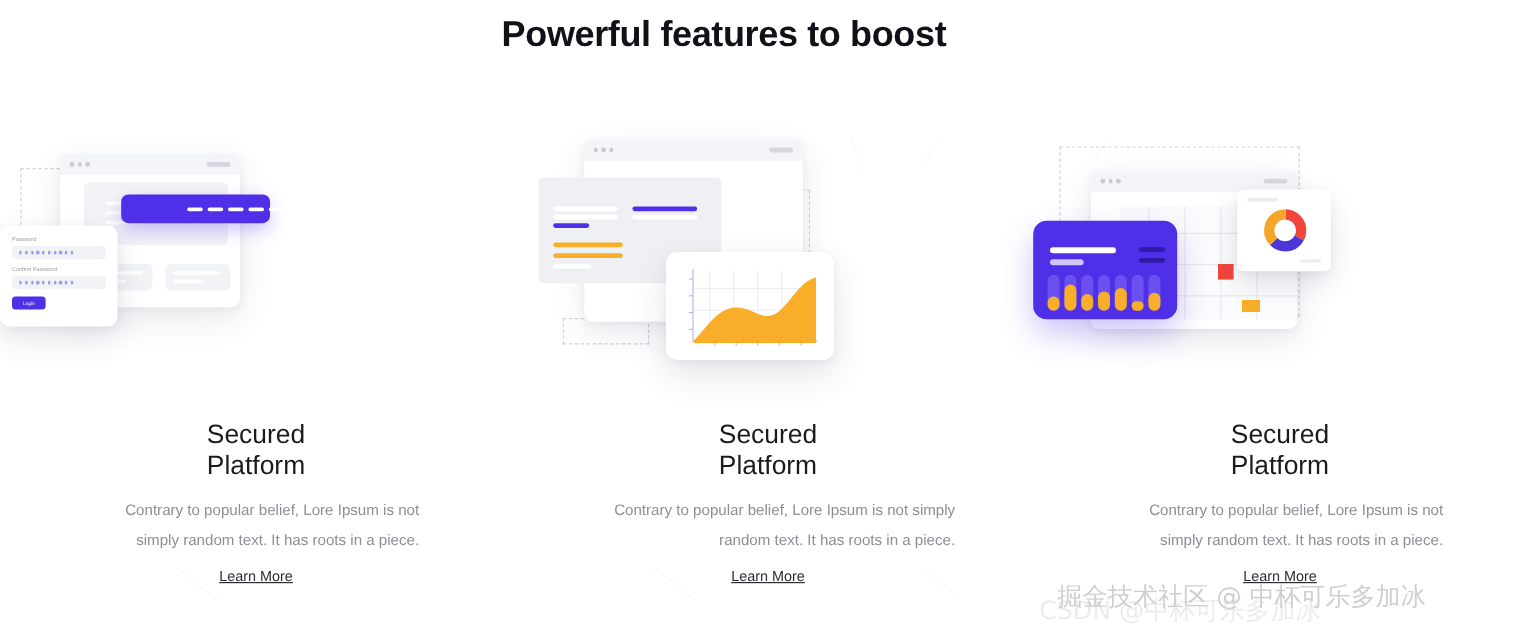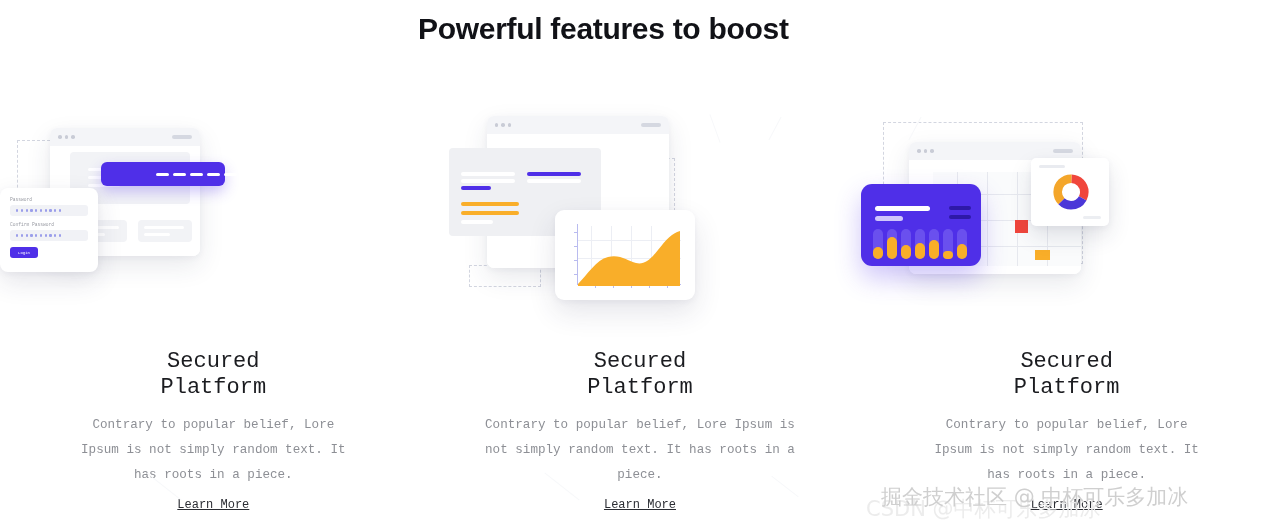--- a/index.html
+++ b/index.html
@@ -13,32 +13,32 @@
 
   
   .heading {
     position: absolute; left: 418px; top: 14px; width: 520px;
     font-size: 30px; line-height: 1.0; font-weight: 700;
     color: #111217; letter-spacing: -0.3px;
   }
   .heading .l2 { display:block; }
 
   
-  .cols { position:absolute; left:0; top:110px; width:1280px; height:380px; display:flex;font-family:Liberation Mono, monospace; }
+  .cols { position:absolute; left:0; top:110px; width:1280px; height:380px; display:flex; }
   .col { width: 33.3333%; position: relative; }
 
   .art { position: relative; height: 235px; }
 
   .title {
     text-align:center; font-size: 22px; line-height: 1.18;
     color:#1b1c20; font-weight: 400; margin-top: 4px;
   }
   .title span { display:block; }
   .desc {
-    text-align:center; font-size: 12.6px; line-height: 2.0;
+    text-align:right; font-size: 12.6px; line-height: 2.0;
     color:#8d8f95; margin: 12px auto 0;
   }
   .col1 .desc { width: 272px; }
   .col2 .desc { width: 312px; }
   .col3 .desc { width: 272px; }
   .learn {
     display:block; text-align:center; margin-top: 10px;
     font-size: 12px; color:#2b2d33; text-decoration: underline;
   }
 

